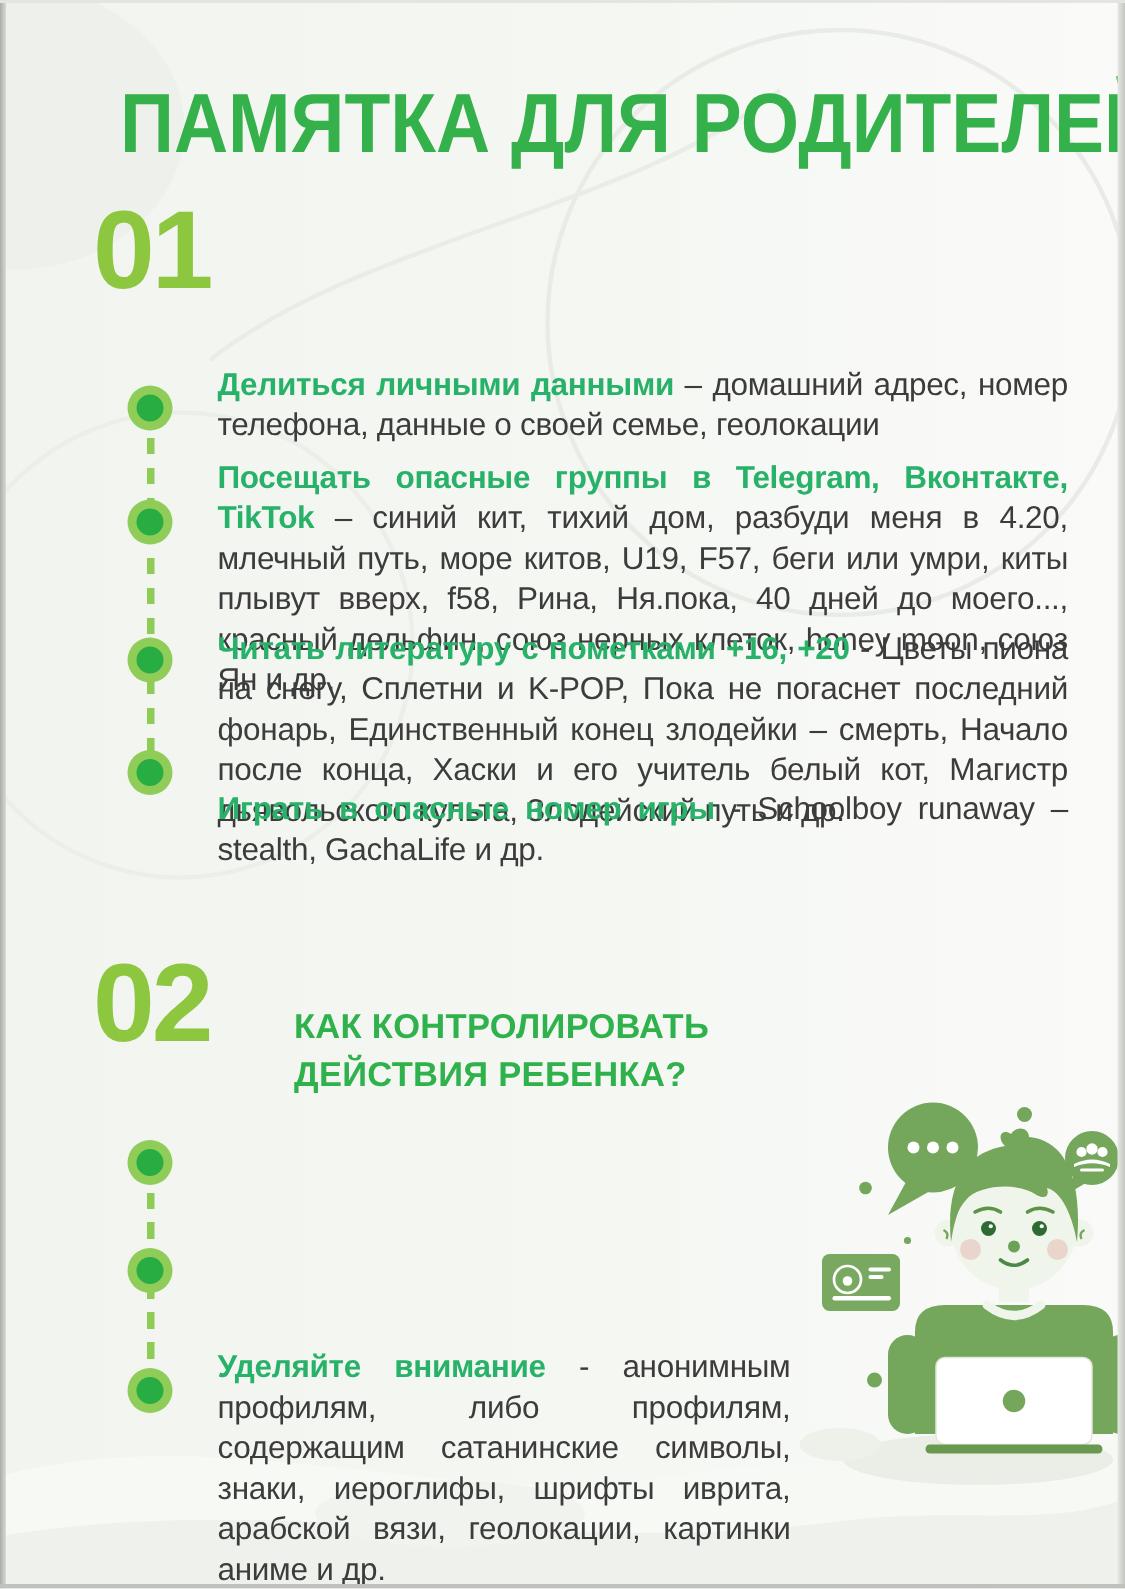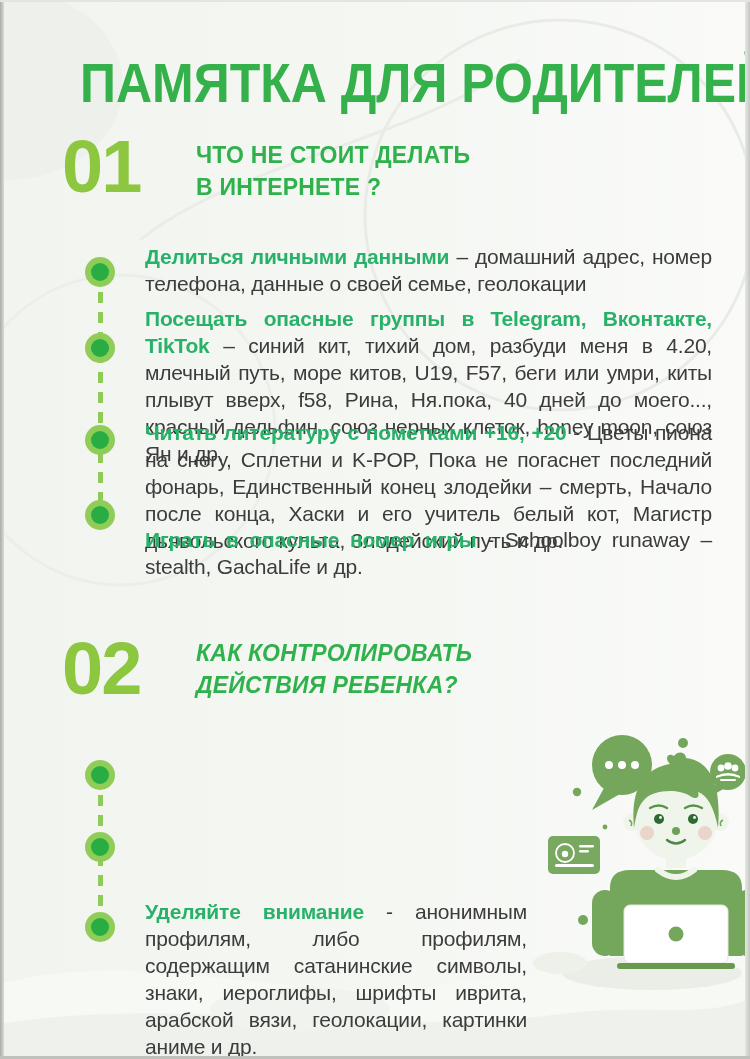--- a/index.html
+++ b/index.html
@@ -35,21 +35,21 @@
     z-index:5;letter-spacing:-2px;text-align:right;
   }
   .num-1{top:130px;}
   .num-2{top:632px;}
   .section-heading{
     position:absolute;left:196px;
     font-size:23px;font-weight:bold;color:#2fb14c;line-height:32px;
     z-index:5;letter-spacing:0.2px;
   }
   .head-1{top:139px;}
-  .head-2{top:637px;font-style:italic;}
+  .head-2{top:668px;}
 
   .timeline-line{
     position:absolute;left:98px;width:5px;border-radius:3px;
     background:repeating-linear-gradient(180deg,#8fcb57 0px,#8fcb57 11px,transparent 11px,transparent 20px);
     z-index:4;
   }
   .line-1{top:272px;height:243px;}
   .line-2{top:775px;height:152px;}
   .timeline-dot{
     position:absolute;left:85px;width:30px;height:30px;border-radius:50%;
@@ -94,24 +94,20 @@
   </svg>
 
   <div class="edge-left"></div>
   <div class="edge-right"></div>
   <div class="edge-bottom"></div>
   <div class="edge-top"></div>
 
   <div class="page-title">ПАМЯТКА ДЛЯ РОДИТЕЛЕЙ</div>
 
   <div class="section-number num-1">01</div>
-  <div class="section-heading head-1">
-    <div>ЧТО НЕ СТОИТ ДЕЛАТЬ</div>
-    <div>В ИНТЕРНЕТЕ ?</div>
-  </div>
 
   <div class="timeline-line line-1"></div>
   <div class="timeline-dot d11"></div>
   <div class="timeline-dot d12"></div>
   <div class="timeline-dot d13"></div>
   <div class="timeline-dot d14"></div>
 
   <div class="bullet col-wide b11"><span class="lead">Делиться личными данными</span><span> – домашний адрес, номер телефона, данные о своей семье, геолокации</span></div>
   <div class="bullet col-wide b12"><span class="lead">Посещать опасные группы в Telegram, Вконтакте, TikTok</span><span> – синий кит, тихий дом, разбуди меня в 4.20, млечный путь, море китов, U19, F57, беги или умри, киты плывут вверх, f58, Рина, Ня.пока, 40 дней до моего..., красный дельфин, союз нерных клеток, honey moon, союз Ян и др.</span></div>
   <div class="bullet col-wide b13"><span class="lead">Читать литературу с пометками +16, +20</span><span> - Цветы пиона на снегу, Сплетни и K-POP, Пока не погаснет последний фонарь, Единственный конец злодейки – смерть, Начало после конца, Хаски и его учитель белый кот, Магистр дьявольского культа, Злодейский путь и др.</span></div>

